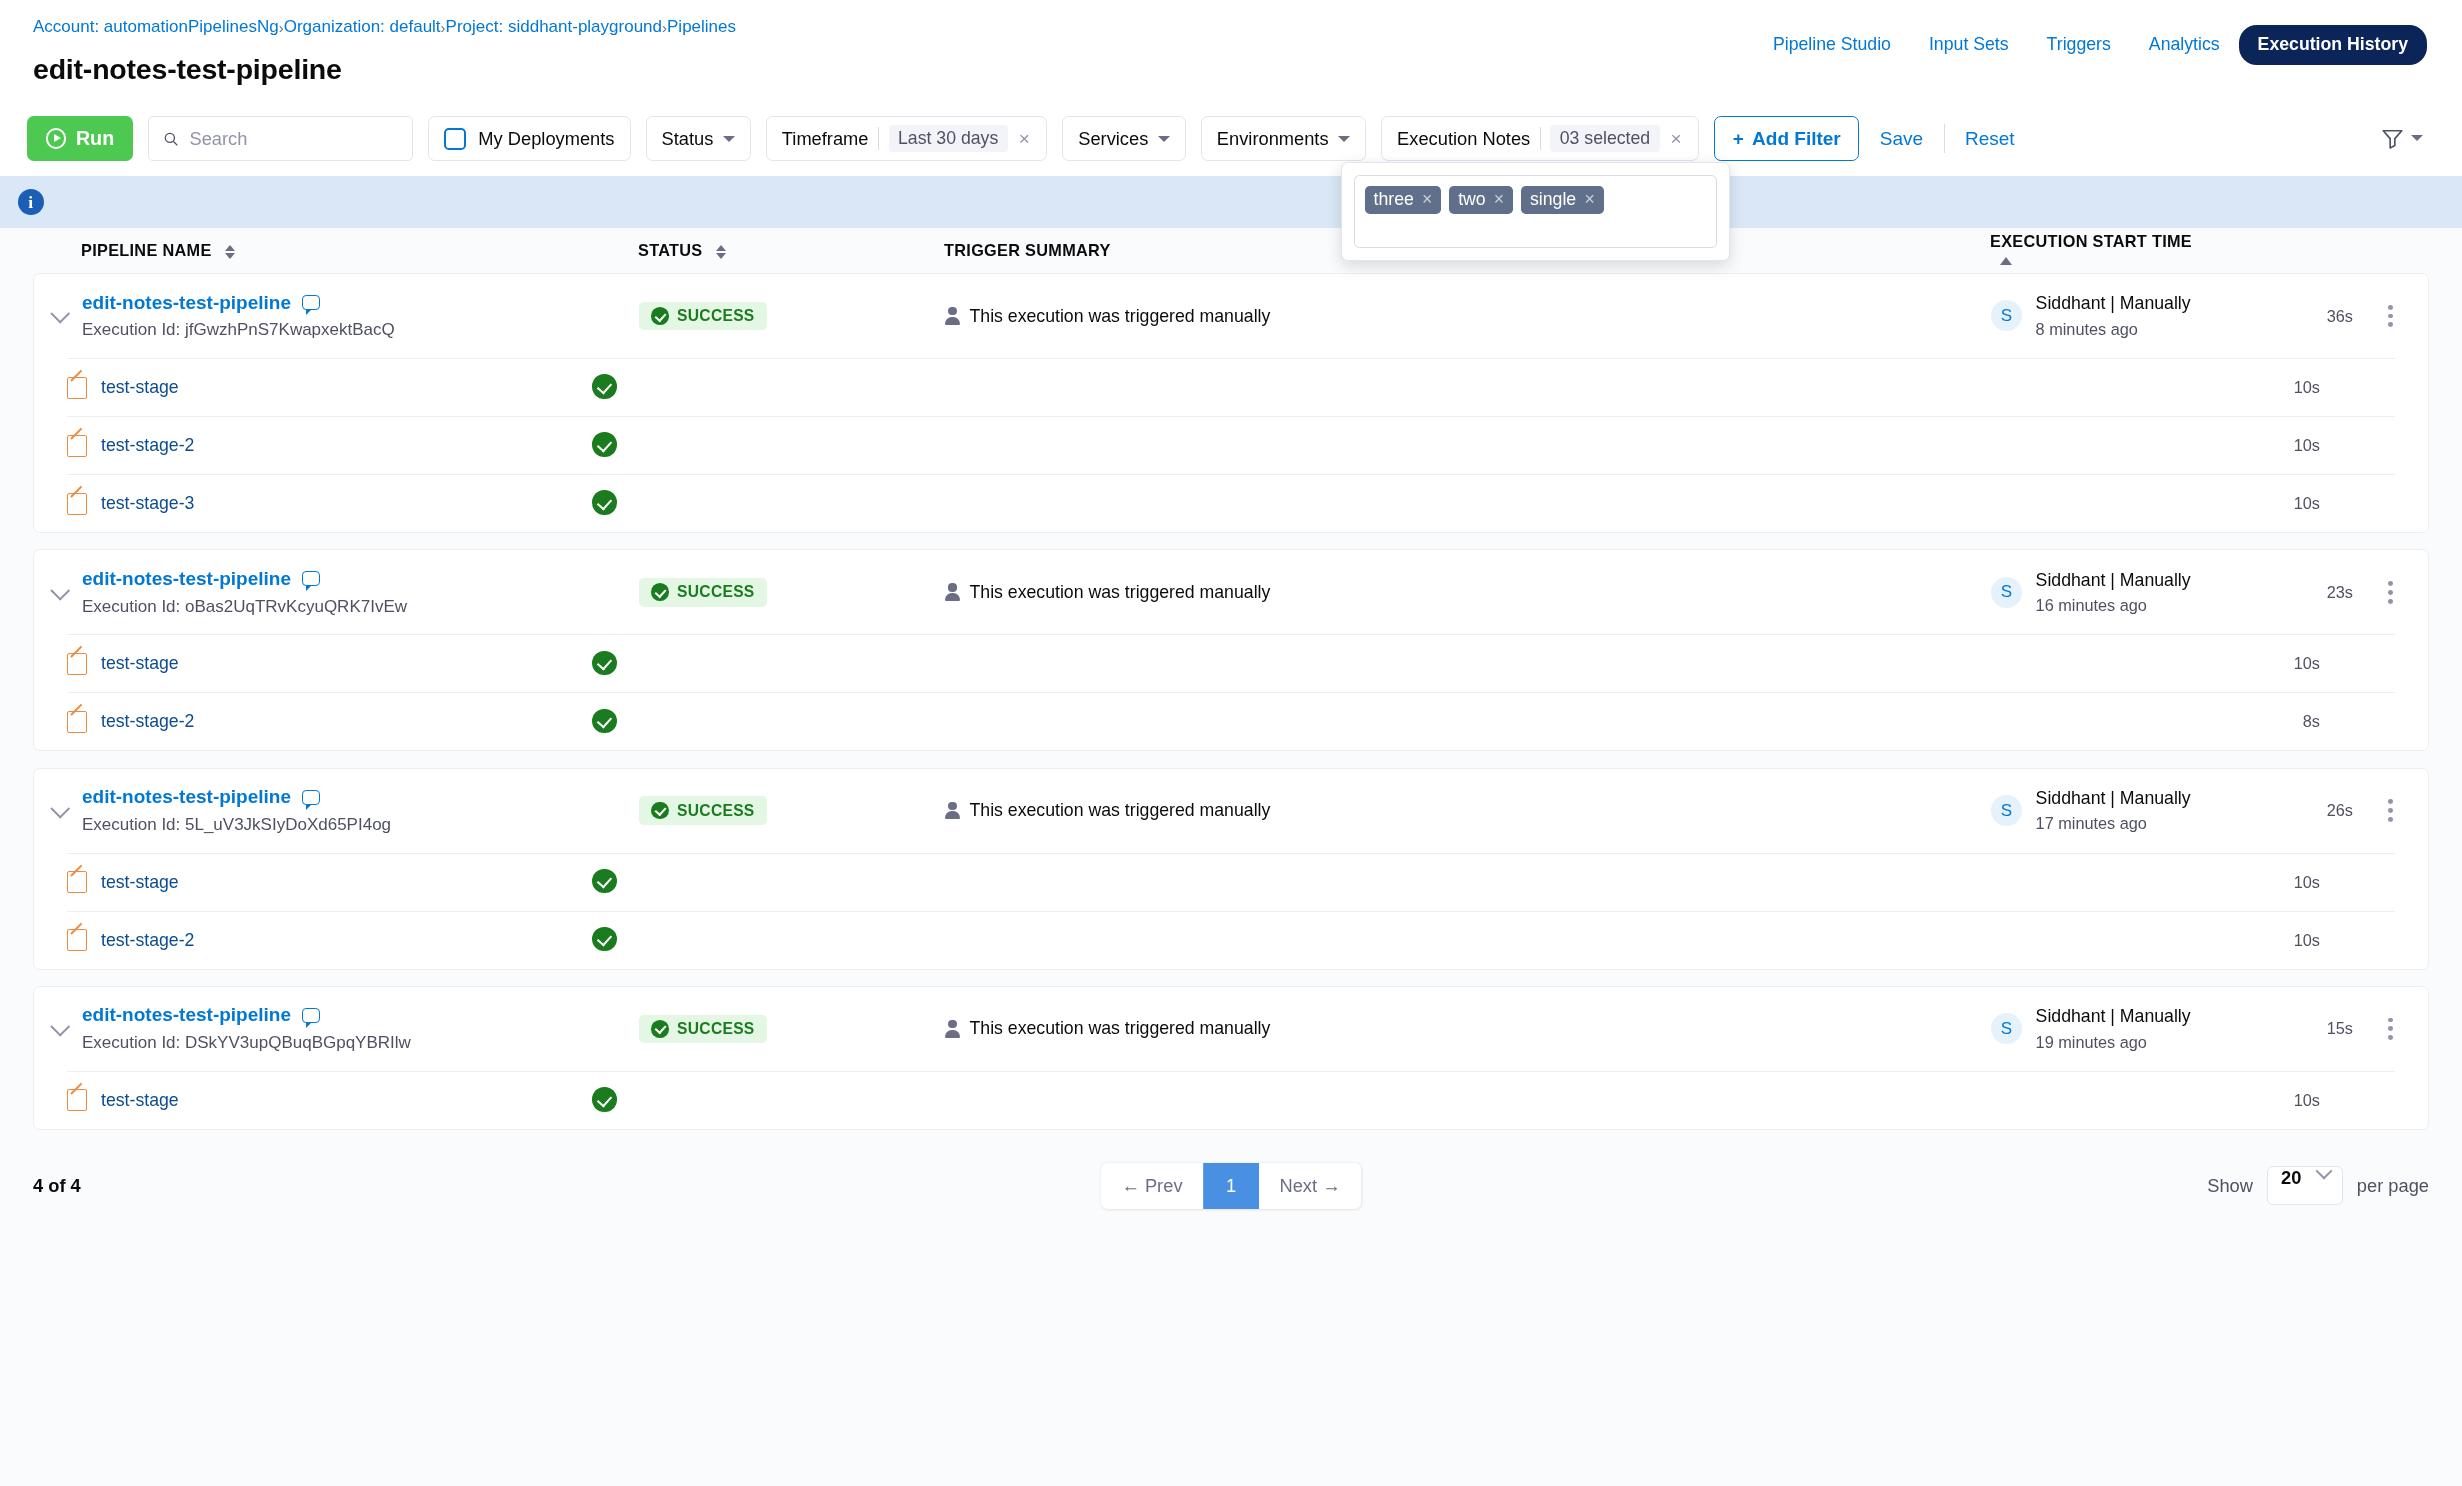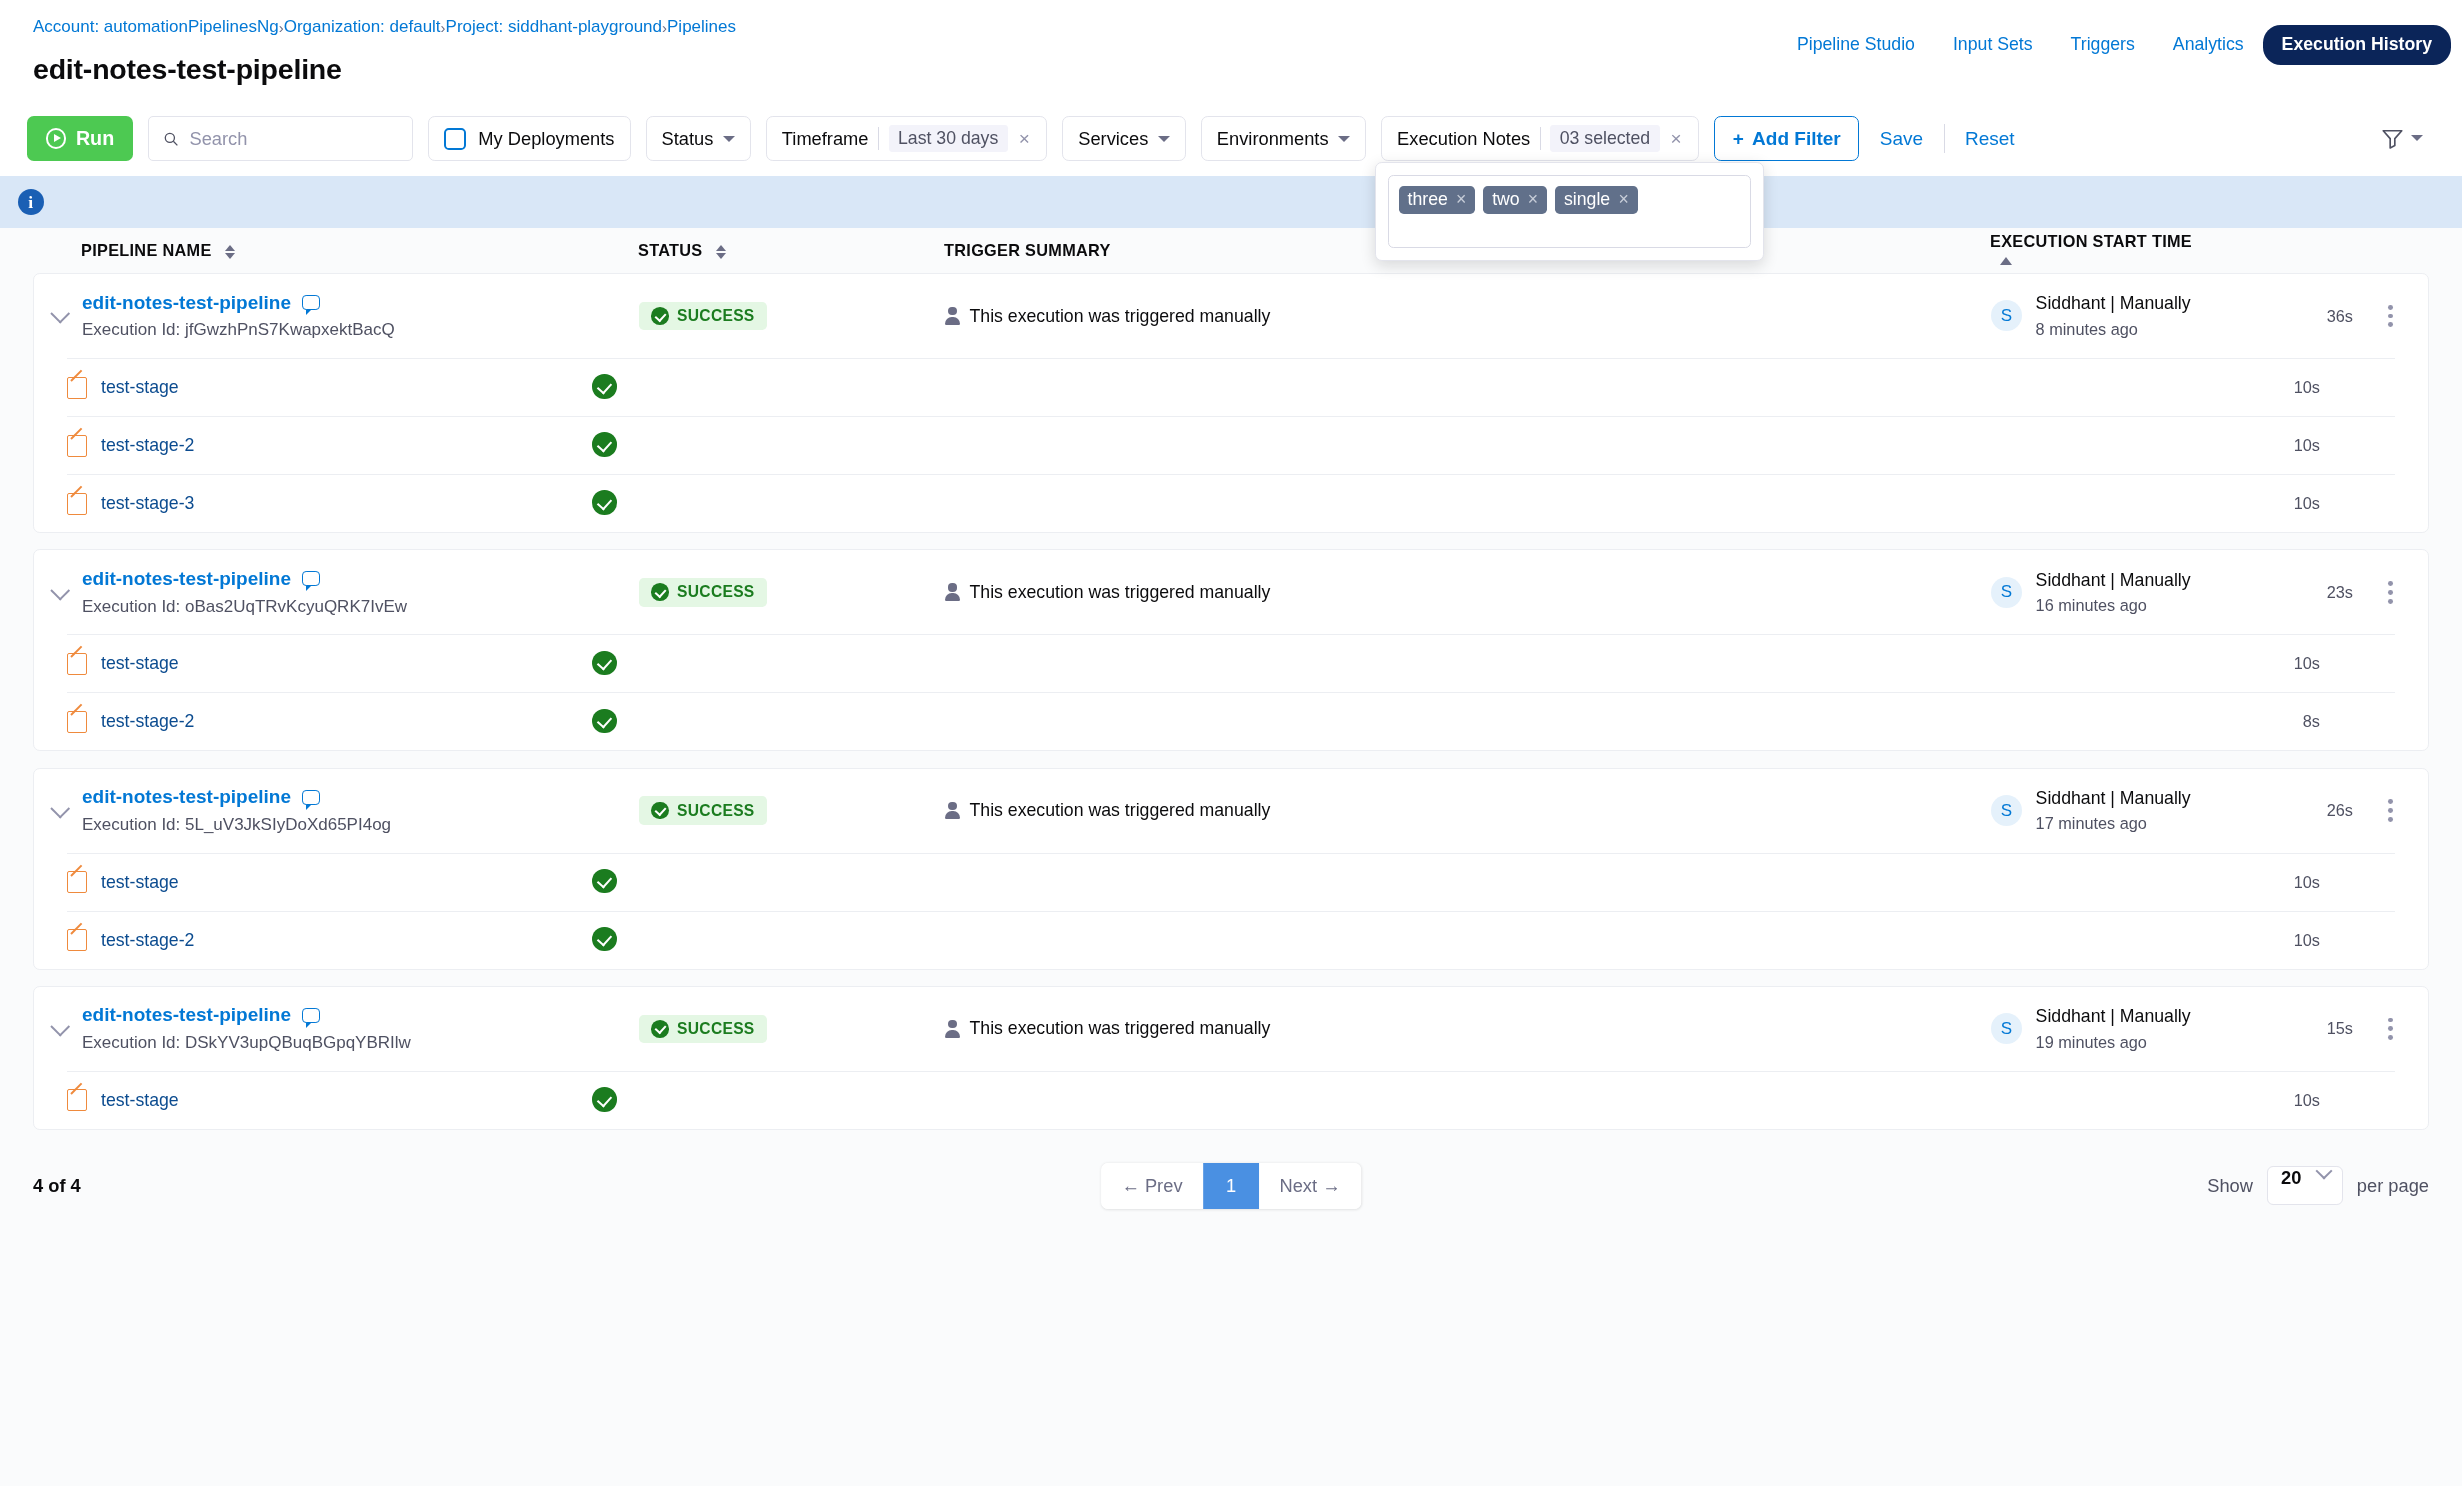--- a/index.html
+++ b/index.html
@@ -36,21 +36,21 @@
   .title-row { display: flex; align-items: center; margin-top: 12.2px; }
   .page-title {
     font-size: 28.5px;
     font-weight: bold;
     letter-spacing: -0.2px;
     color: #0b0b0d;
   }
 
   .top-nav {
     position: absolute;
-    right: 11px;
+    right: 35px;
     top: 24.5px;
     display: flex;
     align-items: center;
     gap: 0px;
   }
   .top-nav-item {
     font-size: 17.7px;
     color: #0278d5;
     padding: 9.5px 19px;
     cursor: pointer;
@@ -210,21 +210,21 @@
     display: flex;
     align-items: center;
     gap: 6.8px;
     cursor: pointer;
     padding-right: 12.2px;
   }
 
   
   .notes-popover {
     position: absolute;
-    left: 1375px;
+    left: 1341px;
     top: 61px;
     width: 389px;
     background: #ffffff;
     border: 1px solid #e3e4ec;
     border-radius: 6.8px;
     box-shadow: 0 4.1px 15px rgba(11,11,13,0.14);
     padding: 12.2px;
     z-index: 40;
   }
   .notes-field {

